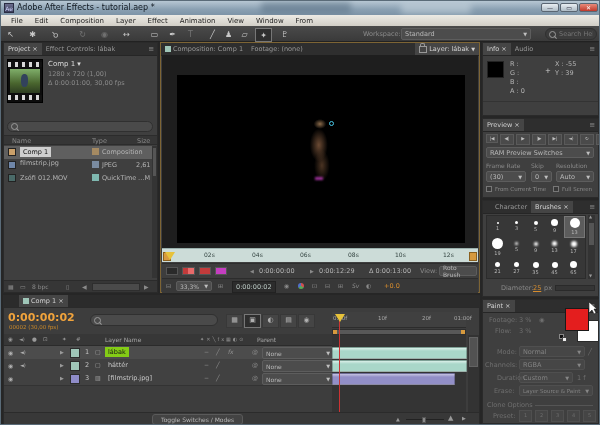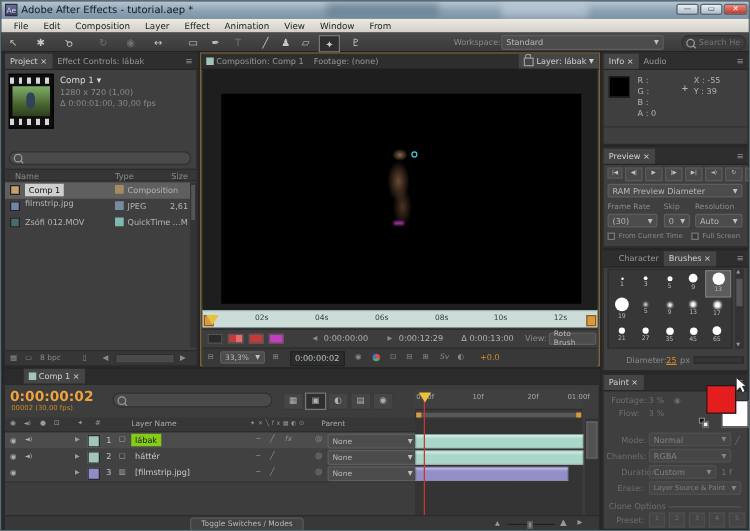--- a/index.html
+++ b/index.html
@@ -309,21 +309,21 @@
       <span class="abs" style="position:static;width:12px;height:9px;background:#4a4a4a;border:1px solid #5a5a5a;color:#c0c0c0;font-size:4.5px;text-align:center;line-height:8px;">|◀</span>
       <span style="width:12px;height:9px;background:#4a4a4a;border:1px solid #5a5a5a;color:#c0c0c0;font-size:4.5px;text-align:center;line-height:8px;">◀|</span>
       <span style="width:12px;height:9px;background:#4a4a4a;border:1px solid #5a5a5a;color:#c0c0c0;font-size:4.5px;text-align:center;line-height:8px;">▶</span>
       <span style="width:12px;height:9px;background:#4a4a4a;border:1px solid #5a5a5a;color:#c0c0c0;font-size:4.5px;text-align:center;line-height:8px;">|▶</span>
       <span style="width:12px;height:9px;background:#4a4a4a;border:1px solid #5a5a5a;color:#c0c0c0;font-size:4.5px;text-align:center;line-height:8px;">▶|</span>
       <span style="width:12px;height:9px;background:#4a4a4a;border:1px solid #5a5a5a;color:#c0c0c0;font-size:4.5px;text-align:center;line-height:8px;">◄)</span>
       <span style="width:12px;height:9px;background:#4a4a4a;border:1px solid #5a5a5a;color:#c0c0c0;font-size:4.5px;text-align:center;line-height:8px;">↻</span>
       <span style="width:12px;height:9px;background:#4a4a4a;border:1px solid #5a5a5a;color:#c0c0c0;font-size:4.5px;text-align:center;line-height:8px;">▶▶</span>
     </div>
     <div class="abs dd" style="left:3px;top:28px;width:108px;height:11px;">
-      <span>RAM Preview Diameter</span>
+      <span>RAM Preview Switches</span>
       <span class="car">▼</span>
     </div>
     <span class="abs txt dim" style="left:3px;top:43px;font-size:6px;">Frame Rate</span>
     <span class="abs txt dim" style="left:48px;top:43px;font-size:6px;">Skip</span>
     <span class="abs txt dim" style="left:73px;top:43px;font-size:6px;">Resolution</span>
     <div class="abs dd" style="left:3px;top:52px;width:40px;height:11px;">
       <span>(30)</span>
       <span class="car">▼</span>
     </div>
     <div class="abs dd" style="left:48px;top:52px;width:21px;height:11px;">

